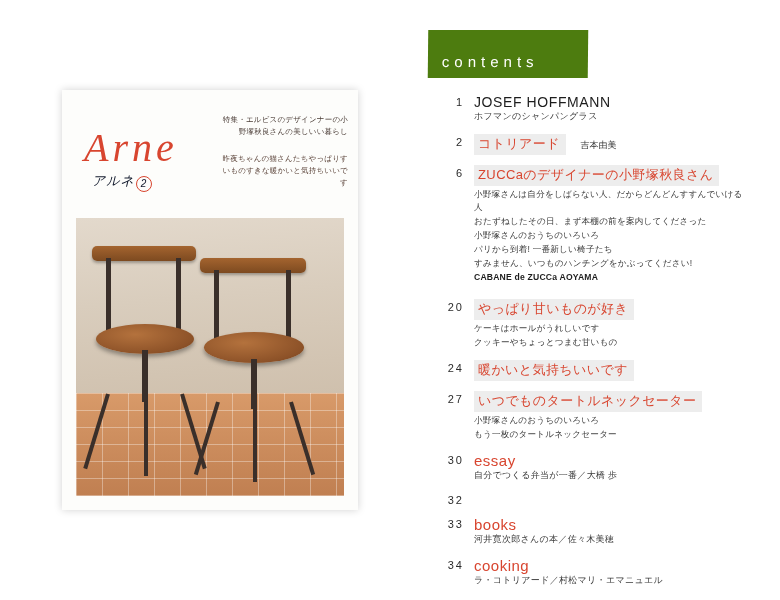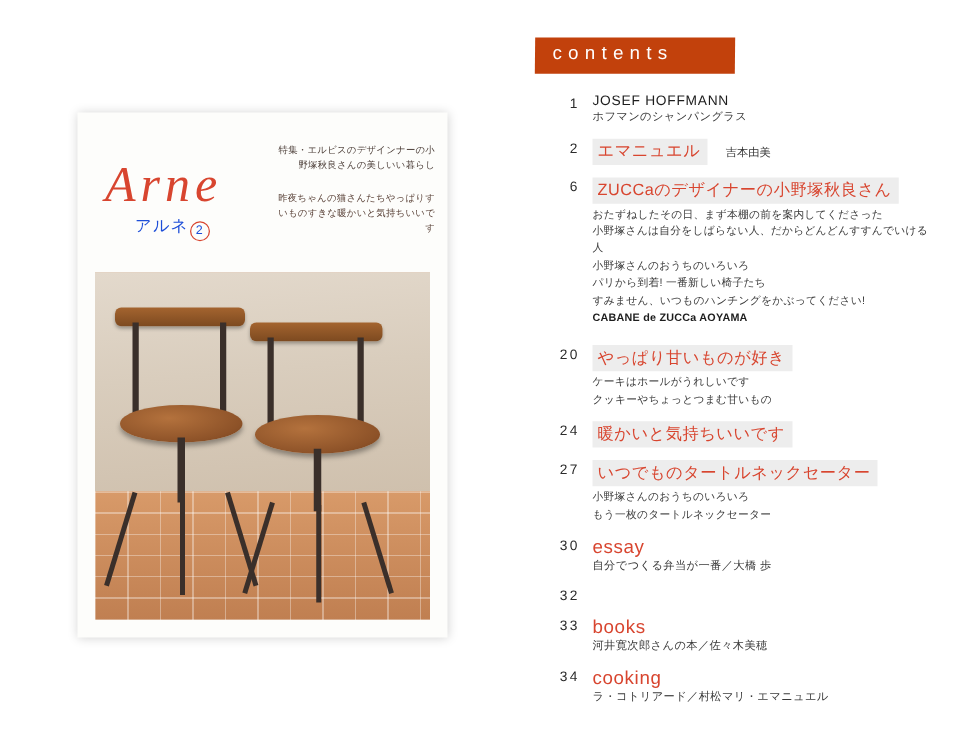--- a/index.html
+++ b/index.html
@@ -37,24 +37,25 @@
     color: #d8452f;
     letter-spacing: 4px;
     margin-top: 24px;
     margin-left: 8px;
     line-height: 1;
     font-style: italic;
     font-weight: normal;
   }
   #cover-title-sub {
     font-size: 13px;
-    color: #1d4ed8;
-    margin-left: 32px;
+    color: #0f172a;
+    margin-left: 16px;
     margin-top: 4px;
     letter-spacing: 1px;
+    font-style: italic;
   }
   #cover-badge {
     display: inline-block;
     border: 1.2px solid #d8452f;
     border-radius: 50%;
     width: 14px;
     height: 14px;
     line-height: 14px;
     text-align: center;
     font-size: 10px;
@@ -120,25 +121,25 @@
   #stool-right { left: 118px; top: 40px; width: 128px; height: 228px; }
 
   
   #contents {
     position: absolute;
     left: 428px;
     top: 30px;
     width: 320px;
   }
   #contents-header {
-    background: #c2410c;
+    background: #4d7c0f;
     color: #ffffff;
     font-size: 15px;
     letter-spacing: 5px;
-    padding: 4px 0 8px 14px;
+    padding: 23px 0 8px 14px;
     width: 146px;
     font-family: "Liberation Sans", sans-serif;
     transform: skewX(-0.6deg);
   }
   #toc {
     margin-top: 16px;
   }
   .entry {
     position: relative;
     display: flex;
@@ -158,21 +159,21 @@
   .body {
     padding-left: 10px;
     flex: 1 1 auto;
   }
   .hl {
     display: inline-block;
     background: #ededed;
     padding: 1px 6px 2px 4px;
   }
   .t-en {
-    font-size: 11px;
+    font-size: 14px;
     color: #1d1d1d;
     letter-spacing: 0.6px;
     font-family: "Liberation Sans", sans-serif;
   }
   .t-jp-sm {
     font-size: 9px;
     color: #3a3a3a;
     line-height: 1.5;
     letter-spacing: 0.3px;
   }
@@ -271,34 +272,34 @@
         <div class="t-en">JOSEF HOFFMANN</div>
         <div class="t-jp-sm">ホフマンのシャンパングラス</div>
       </div>
     </div>
 
     <div class="spacer-sm"></div>
 
     <div class="entry">
       <div class="pg">2</div>
       <div class="body">
-        <span class="hl t-red">エマニュエル</span>
+        <span class="hl t-red">コトリアード</span>
         <span class="t-byline">吉本由美</span>
       </div>
     </div>
 
     <div class="spacer-sm"></div>
 
     <div class="entry">
       <div class="pg">6</div>
       <div class="body">
         <div><span class="hl t-red-lg">ZUCCaのデザイナーの小野塚秋良さん</span></div>
         <div class="sub-list">
+          <div>小野塚さんは自分をしばらない人、だからどんどんすすんでいける人</div>
           <div>おたずねしたその日、まず本棚の前を案内してくださった</div>
-          <div>小野塚さんは自分をしばらない人、だからどんどんすすんでいける人</div>
           <div>小野塚さんのおうちのいろいろ</div>
           <div>パリから到着! 一番新しい椅子たち</div>
           <div>すみません、いつものハンチングをかぶってください!</div>
           <div class="bold">CABANE de ZUCCa AOYAMA</div>
         </div>
       </div>
     </div>
 
     <div class="spacer-md"></div>
 

